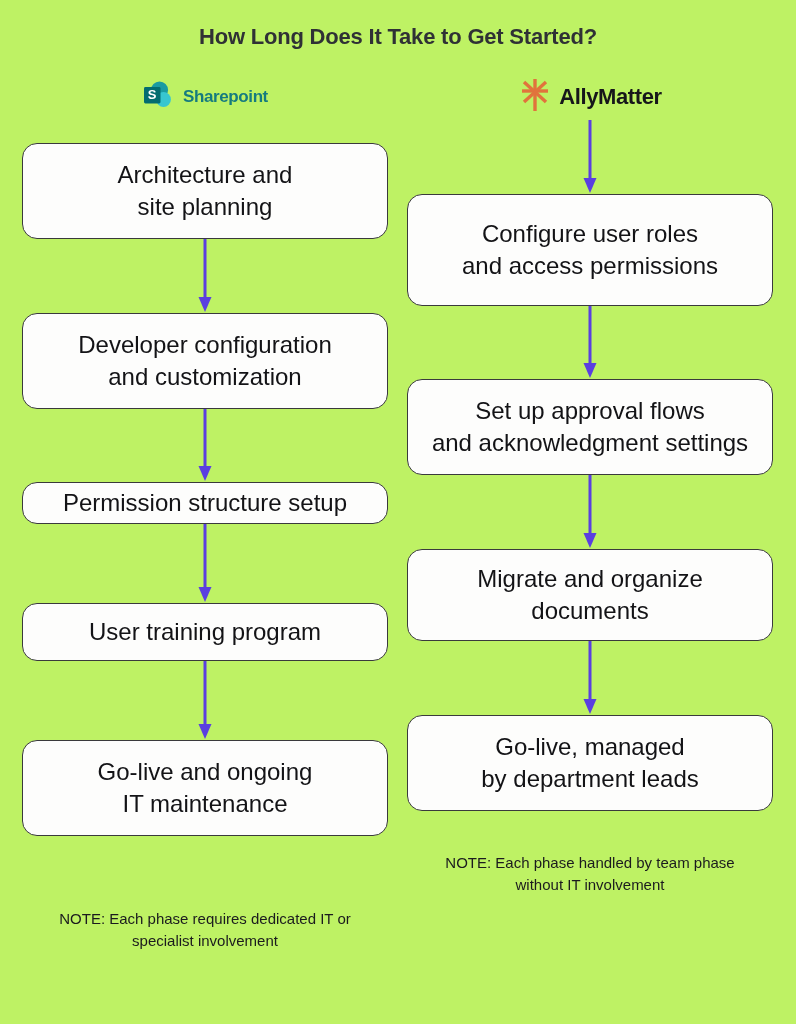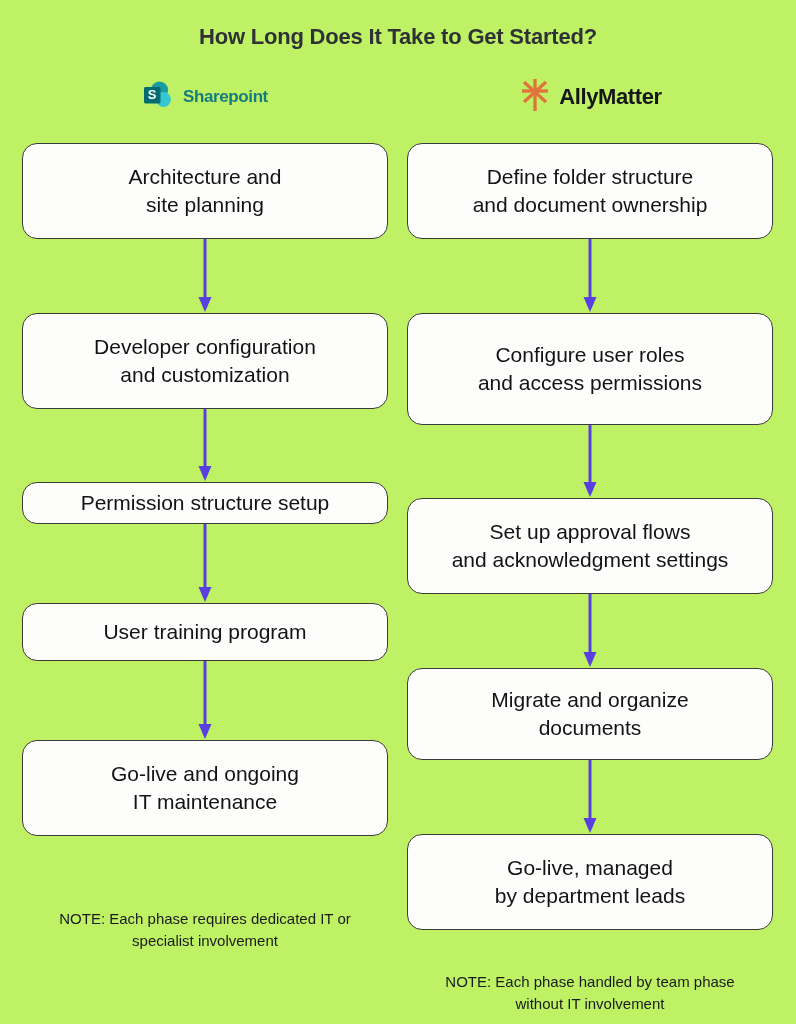--- a/index.html
+++ b/index.html
@@ -68,21 +68,21 @@
     box-sizing: border-box;
     width: 100%;
     background: #fdfdfc;
     border: 1.4px solid #3a3a3c;
     border-radius: 15px;
     display: flex;
     align-items: center;
     justify-content: center;
     text-align: center;
     color: #131316;
-    font-size: 21px;
+    font-size: 24px;
     line-height: 1.34;
     padding: 10px 14px;
   }
   .node-text { display: block; }
 
   
   .connector {
     display: flex;
     justify-content: center;
     align-items: center;
@@ -185,23 +185,20 @@
             <line x1="6" y1="5" x2="28" y2="25"></line>
             <line x1="28" y1="5" x2="6" y2="25"></line>
           </g>
         </svg>
       </span>
       <span class="brand-name">AllyMatter</span>
     </div>
 
     <div class="flow">
 
-      <div class="node" style="height:96px;margin-top:23px">
-        <span class="node-text">Define folder structure<br>and document ownership</span>
-      </div>
 
       <div class="connector" style="height:74px">
         <svg class="arrow-svg" width="16" height="74" viewBox="0 0 16 74">
           <line x1="8" y1="0" x2="8" y2="60" stroke="#5a3fe0" stroke-width="3"></line>
           <polygon points="8,73 1.5,58 14.5,58" fill="#5a3fe0"></polygon>
         </svg>
       </div>
 
       <div class="node" style="height:112px">
         <span class="node-text">Configure user roles<br>and access permissions</span>

